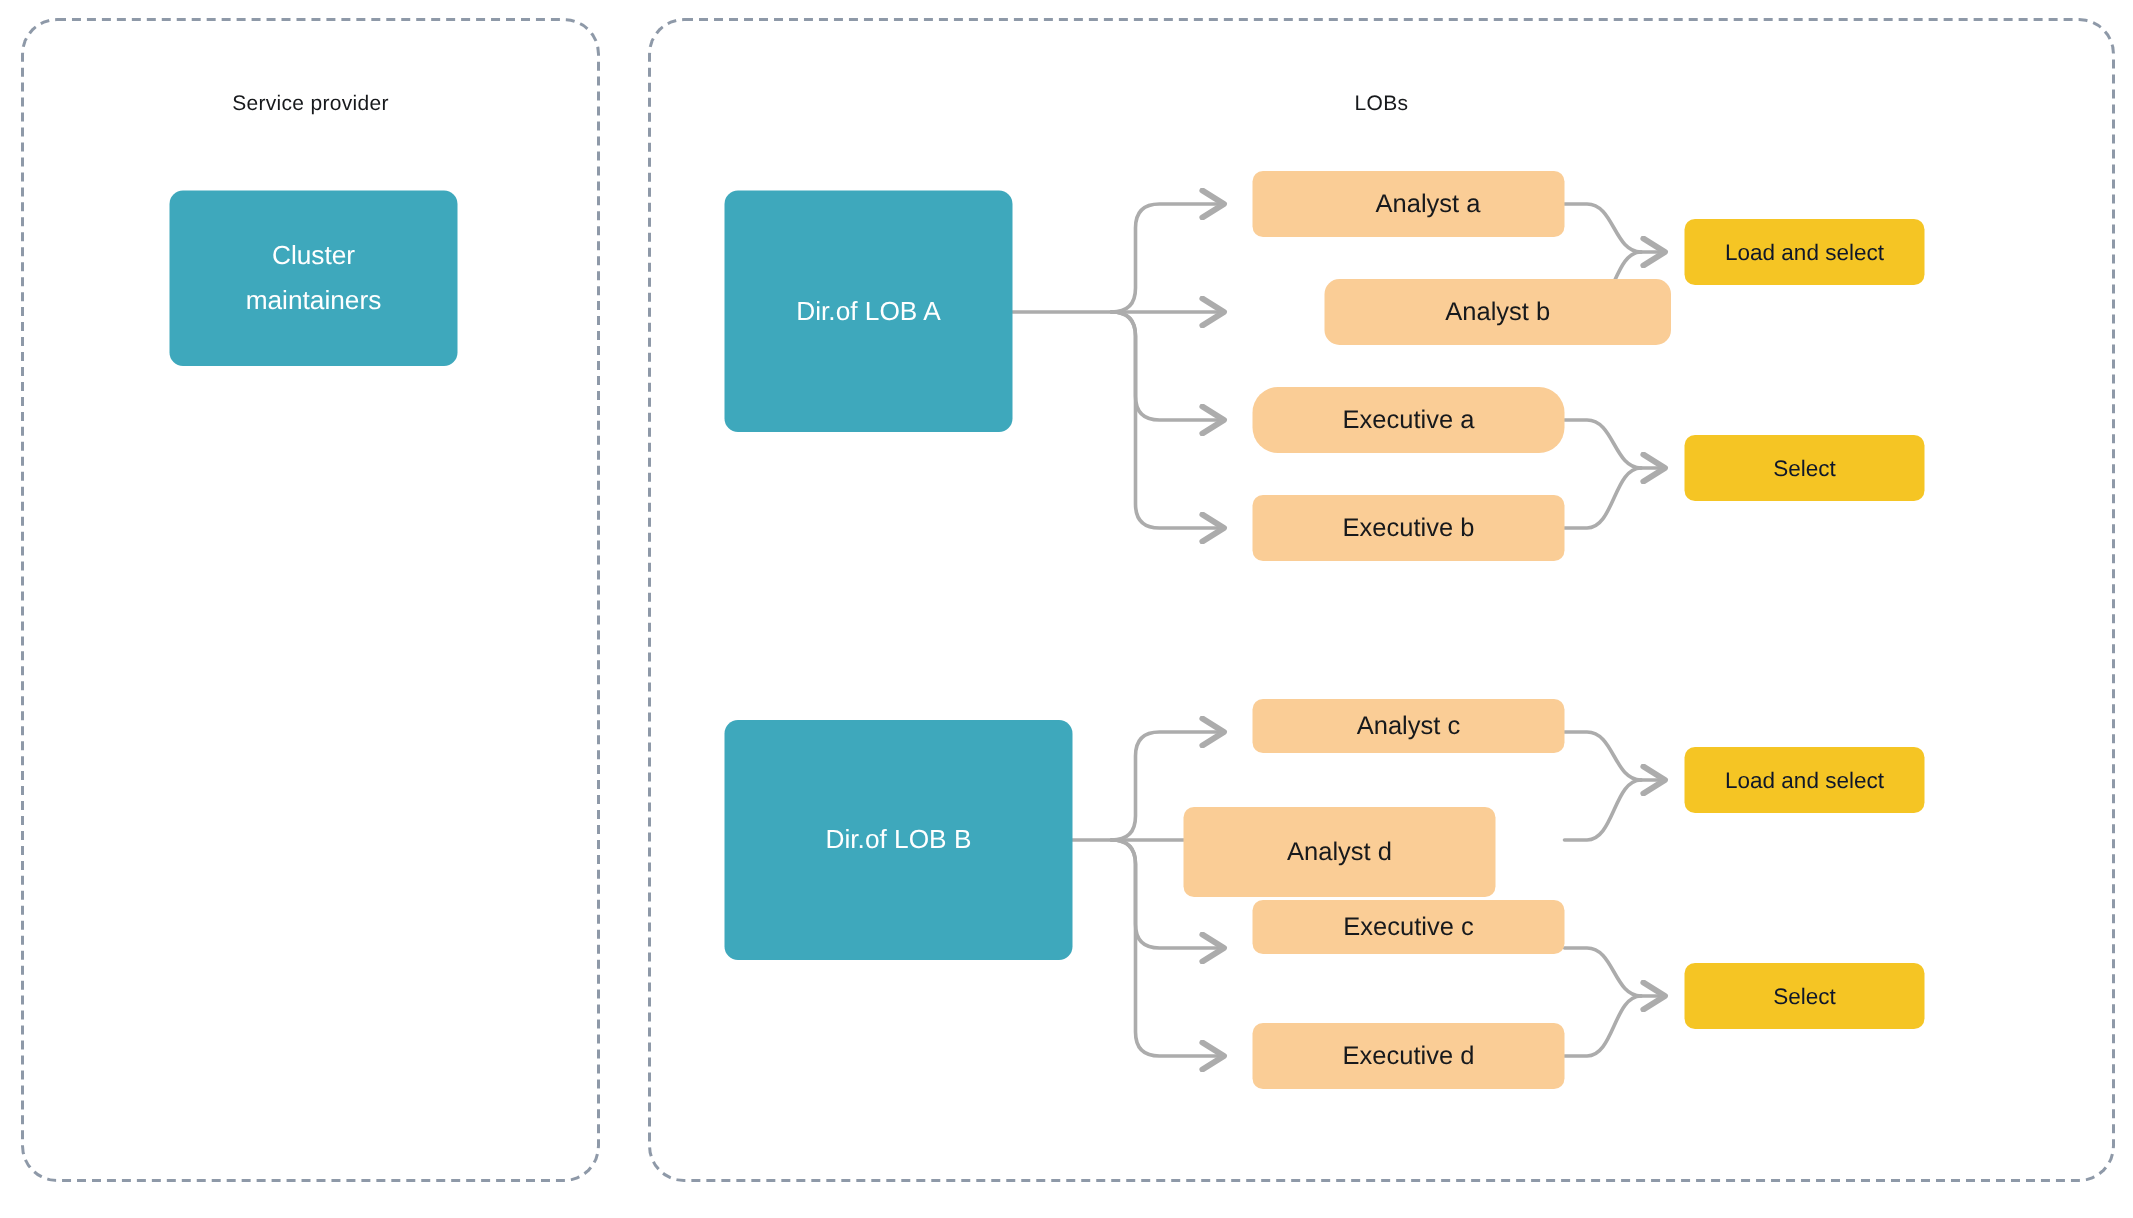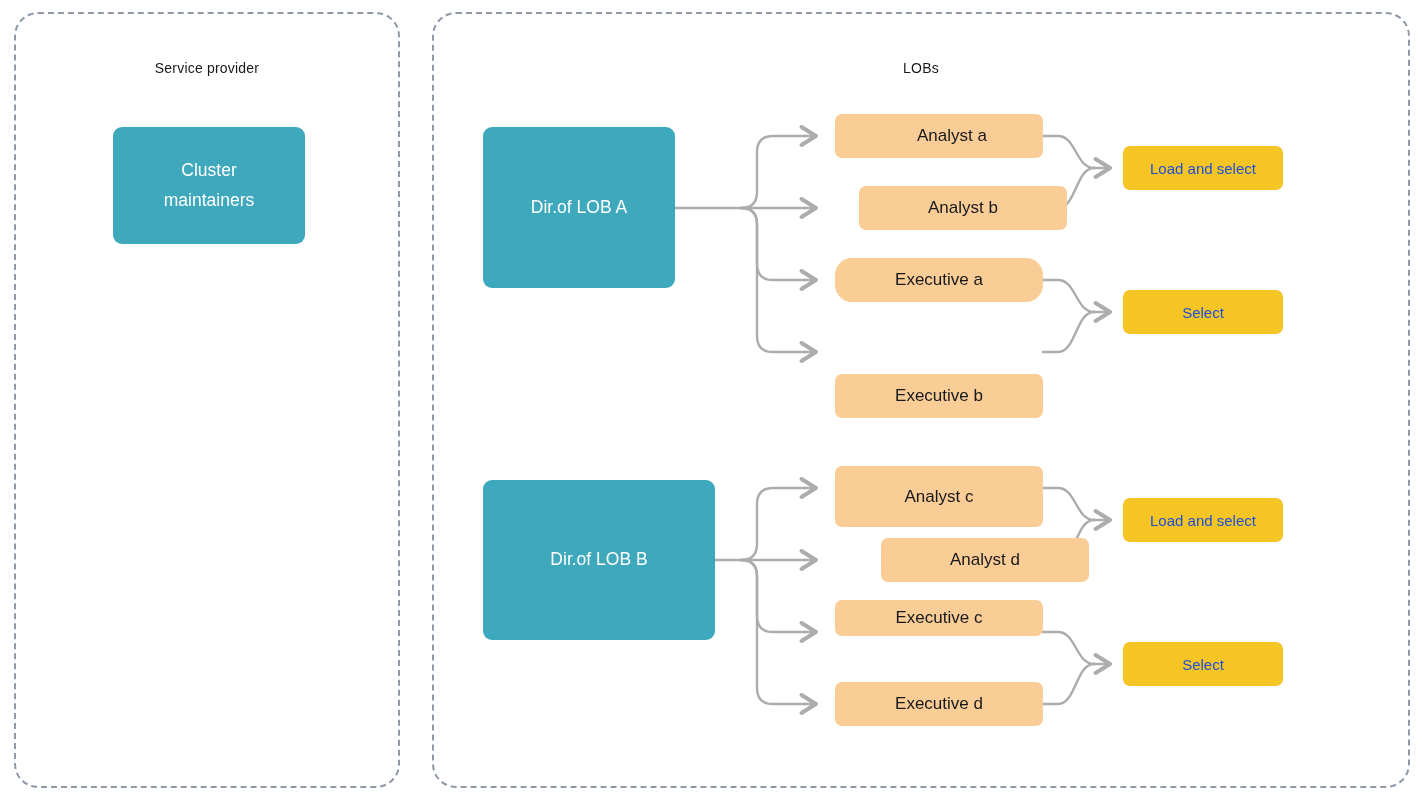--- a/index.html
+++ b/index.html
@@ -48,21 +48,21 @@
     padding: 0 38px;
   }
   .node.orange {
     background: var(--orange, #FACD96);
     color: var(--text_dark, #17191C);
     border-radius: 7px;
     font-size: 17px;
   }
   .node.yellow {
     background: var(--yellow, #F5C524);
-    color: #1d4ed8;
+    color: #0f172a;
     border-radius: 7px;
     font-size: 15px;
     font-weight: 500;
   }
   svg.edges {
     position: absolute;
     inset: 0;
     width: 1422px;
     height: 812px;
     pointer-events: none;
@@ -126,27 +126,27 @@
     <div class="panel-title" style="top:46px;">Service provider</div>
   </section>
   <div class="node teal" style="left:113px; top:127px; width:192px; height:117px;">Cluster maintainers</div>
 
   <section class="panel" style="left:432px; top:12px; width:978px; height:776px;">
     <div class="panel-title" style="top:46px;">LOBs</div>
   </section>
 
   <div class="node teal" style="left:483px; top:127px; width:192px; height:161px;">Dir.of LOB A</div>
   <div class="node orange" style="left:835px; top:114px; width:208px; height:44px;padding-left:26px;">Analyst a</div>
-  <div class="node orange" style="left:859px; top:186px; width:208px; height:44px;">Analyst b</div>
+  <div class="node orange" style="left:883px; top:186px; width:231px; height:44px;border-radius:10px;">Analyst b</div>
   <div class="node orange" style="left:835px; top:258px; width:208px; height:44px;border-radius:17px;">Executive a</div>
-  <div class="node orange" style="left:835px; top:330px; width:208px; height:44px;margin-top:44px;">Executive b</div>
+  <div class="node orange" style="left:835px; top:330px; width:208px; height:44px;">Executive b</div>
   <div class="node yellow" style="left:1123px; top:146px; width:160px; height:44px;">Load and select</div>
   <div class="node yellow" style="left:1123px; top:290px; width:160px; height:44px;">Select</div>
 
   <div class="node teal" style="left:483px; top:480px; width:232px; height:160px;">Dir.of LOB B</div>
-  <div class="node orange" style="left:835px; top:466px; width:208px; height:61px;">Analyst c</div>
-  <div class="node orange" style="left:881px; top:538px; width:208px; height:44px;">Analyst d</div>
+  <div class="node orange" style="left:835px; top:466px; width:208px; height:36px;">Analyst c</div>
+  <div class="node orange" style="left:789px; top:538px; width:208px; height:60px;">Analyst d</div>
   <div class="node orange" style="left:835px; top:600px; width:208px; height:36px;">Executive c</div>
   <div class="node orange" style="left:835px; top:682px; width:208px; height:44px;">Executive d</div>
   <div class="node yellow" style="left:1123px; top:498px; width:160px; height:44px;">Load and select</div>
   <div class="node yellow" style="left:1123px; top:642px; width:160px; height:44px;">Select</div>
 
 </div>
 
 </body></html>

